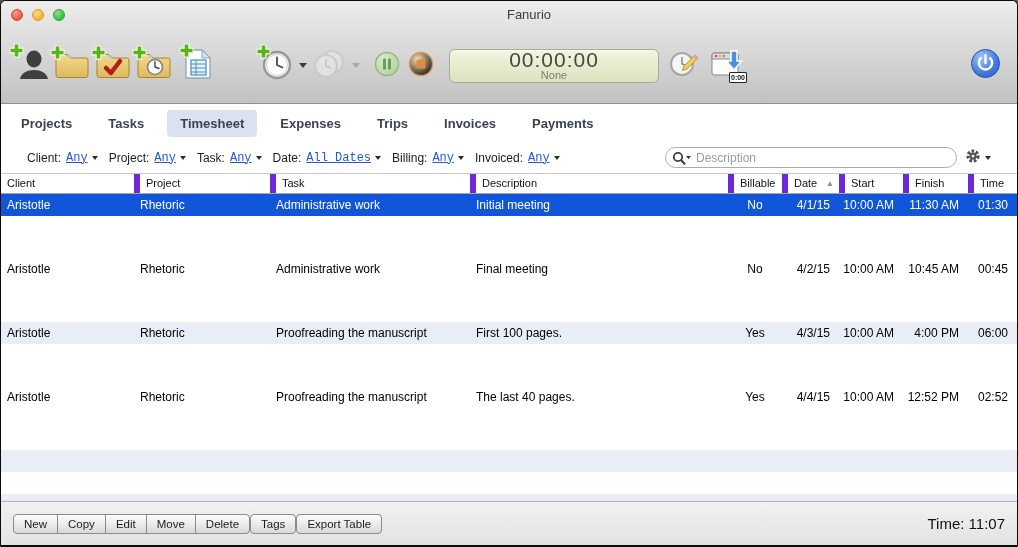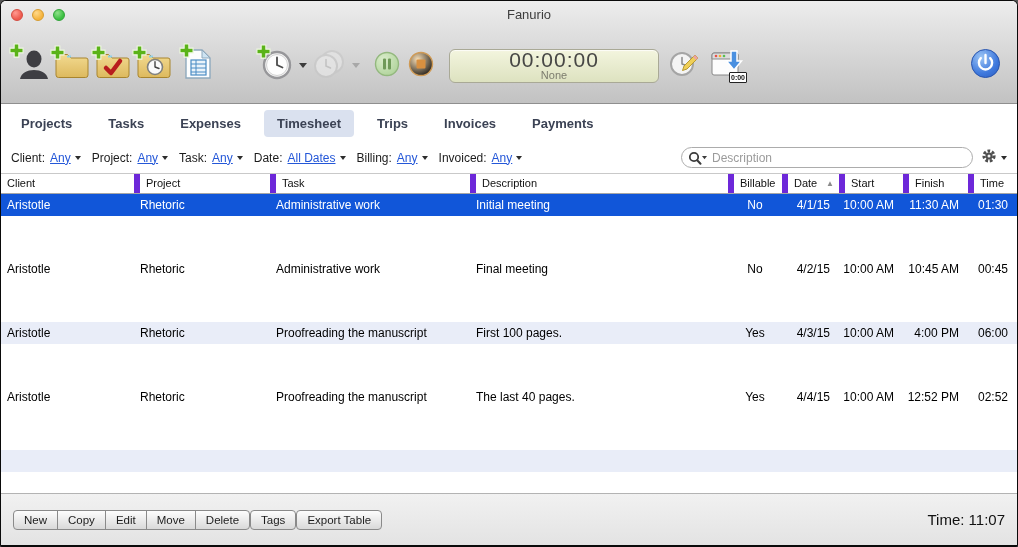--- a/index.html
+++ b/index.html
@@ -34,24 +34,24 @@
   }
   .timerbig { font-size:21px; color:#474745; letter-spacing:1px; line-height:20px; }
   .timersub { font-size:11px; color:#7c7c6e; line-height:11px; }
   .badge0 { position:absolute; right:-3px; bottom:0; background:#fff; border:1px solid #222; font-size:7px; font-weight:bold; color:#111; padding:0 1px; line-height:9px; border-radius:1px; }
   .spacer-grow { flex:1; }
   
   .tabbar { height:38px; background:#fff; display:flex; align-items:center; padding-left:7px; flex:0 0 auto; }
   .tab { font-size:13px; font-weight:bold; color:#3b4254; padding:6px 13px; margin-right:10px; border-radius:4px; cursor:default; }
   .tab.selected { background:#dae1ef; }
   
-  .filterbar { height:31px; display:flex; align-items:center; padding:0 10px; background:#fff; flex:0 0 auto; }
+  .filterbar { height:31px; display:flex; align-items:center; padding:0 26px; background:#fff; flex:0 0 auto; }
   .fitem { display:flex; align-items:center; margin-right:11px; font-size:12px; }
   .flabel { color:#1c1c1c; margin-right:5px; }
-  .fvalue { color:#2457d8; text-decoration:underline; }
+  .fvalue { color:#2457d8; text-decoration:underline;font-family:Liberation Mono, monospace; }
   .farrow { width:0; height:0; border-left:3.5px solid transparent; border-right:3.5px solid transparent; border-top:4.5px solid #2c2c2c; margin-left:4px; }
   .searchwrap { margin-left:auto; position:relative; }
   .searchfield { width:292px; height:21px; border:1px solid #acacac; border-radius:11px; background:#fff; font-size:12px; padding:0 10px 0 30px; color:#333; outline:none; font-family:"Liberation Sans",sans-serif; }
   .searchfield::placeholder { color:#9b9b9b; }
   .searchicon { position:absolute; left:7px; top:4px; }
   .gearwrap { display:flex; align-items:center; margin-left:8px; }
   
   .grid9 { display:grid; grid-template-columns:133px 136px 200px 258px 54px 57px 64px 65px minmax(0,1fr); }
   .thead { height:21px; background:#fff; border-top:1px solid #c9c9c9; border-bottom:1px solid #a6a6a6; flex:0 0 auto; }
   .hcell { font-size:11px; color:#111; line-height:19px; padding-left:6px; border-left:6px solid #6d28d9; white-space:nowrap; overflow:hidden; display:flex; align-items:center; }
@@ -60,21 +60,21 @@
   .tbody { flex:1 1 auto; display:flex; flex-direction:column; overflow:hidden;gap:42px; }
   .trow { height:22px; flex:0 0 auto; }
   .tcell { font-size:12px; color:#000; line-height:22px; padding-left:6px; white-space:nowrap; overflow:hidden; }
   .tcell.num { text-align:right; padding-right:9px; padding-left:0; }
   .tcell.ctr { text-align:center; padding-left:0; }
   .trow.stripe { background:#e9edf8; }
   .trow.sel { background:#1156d9; }
   .trow.sel .tcell { color:#fff; }
   .tfill { flex:1 1 auto; background:repeating-linear-gradient(to bottom, #e9edf8 0 22px, #ffffff 22px 44px); }
   
-  .footer { height:52px; background:linear-gradient(#f1f1f1,#e3e3e3); border-top:1px solid #b3b3b3; display:flex; align-items:center; padding:0 12px; flex:0 0 auto; }
+  .footer { height:44px; background:linear-gradient(#f1f1f1,#e3e3e3); border-top:1px solid #b3b3b3; display:flex; align-items:center; padding:0 12px; flex:0 0 auto; }
   .btn {
     height:20px; font-size:11.5px; color:#1c1c1c; padding:0 10px;
     background:linear-gradient(#fdfdfd,#d9d9d9); border:1px solid #8a8a8a;
     font-family:"Liberation Sans",sans-serif; cursor:default;
   }
   .seg { display:flex; }
   .seg .btn { border-radius:0; margin-left:-1px; }
   .seg .btn:first-child { border-radius:4px 0 0 4px; margin-left:0; }
   .seg .btn:last-child { border-radius:0 4px 4px 0; }
   .btn.lone { border-radius:4px; margin-left:0; }
@@ -252,22 +252,22 @@
           <path d="M10.8 10.2 A 6.6 6.6 0 1 0 20.2 10.2" fill="none" stroke="#fff" stroke-width="2.4" stroke-linecap="round"></path>
           <line x1="15.5" y1="7" x2="15.5" y2="15" stroke="#fff" stroke-width="2.4" stroke-linecap="round"></line>
         </svg>
       </span>
     </div>
   </div>
 
   <div class="tabbar">
     <div class="tab">Projects</div>
     <div class="tab">Tasks</div>
+    <div class="tab selected">Timesheet</div>
     <div class="tab">Expenses</div>
-    <div class="tab selected">Timesheet</div>
     <div class="tab">Trips</div>
     <div class="tab">Invoices</div>
     <div class="tab">Payments</div>
   </div>
 
   <div class="filterbar">
     <span class="fitem">
       <span class="flabel">Client:</span>
       <span class="fvalue">Any</span>
       <span class="farrow"></span>

